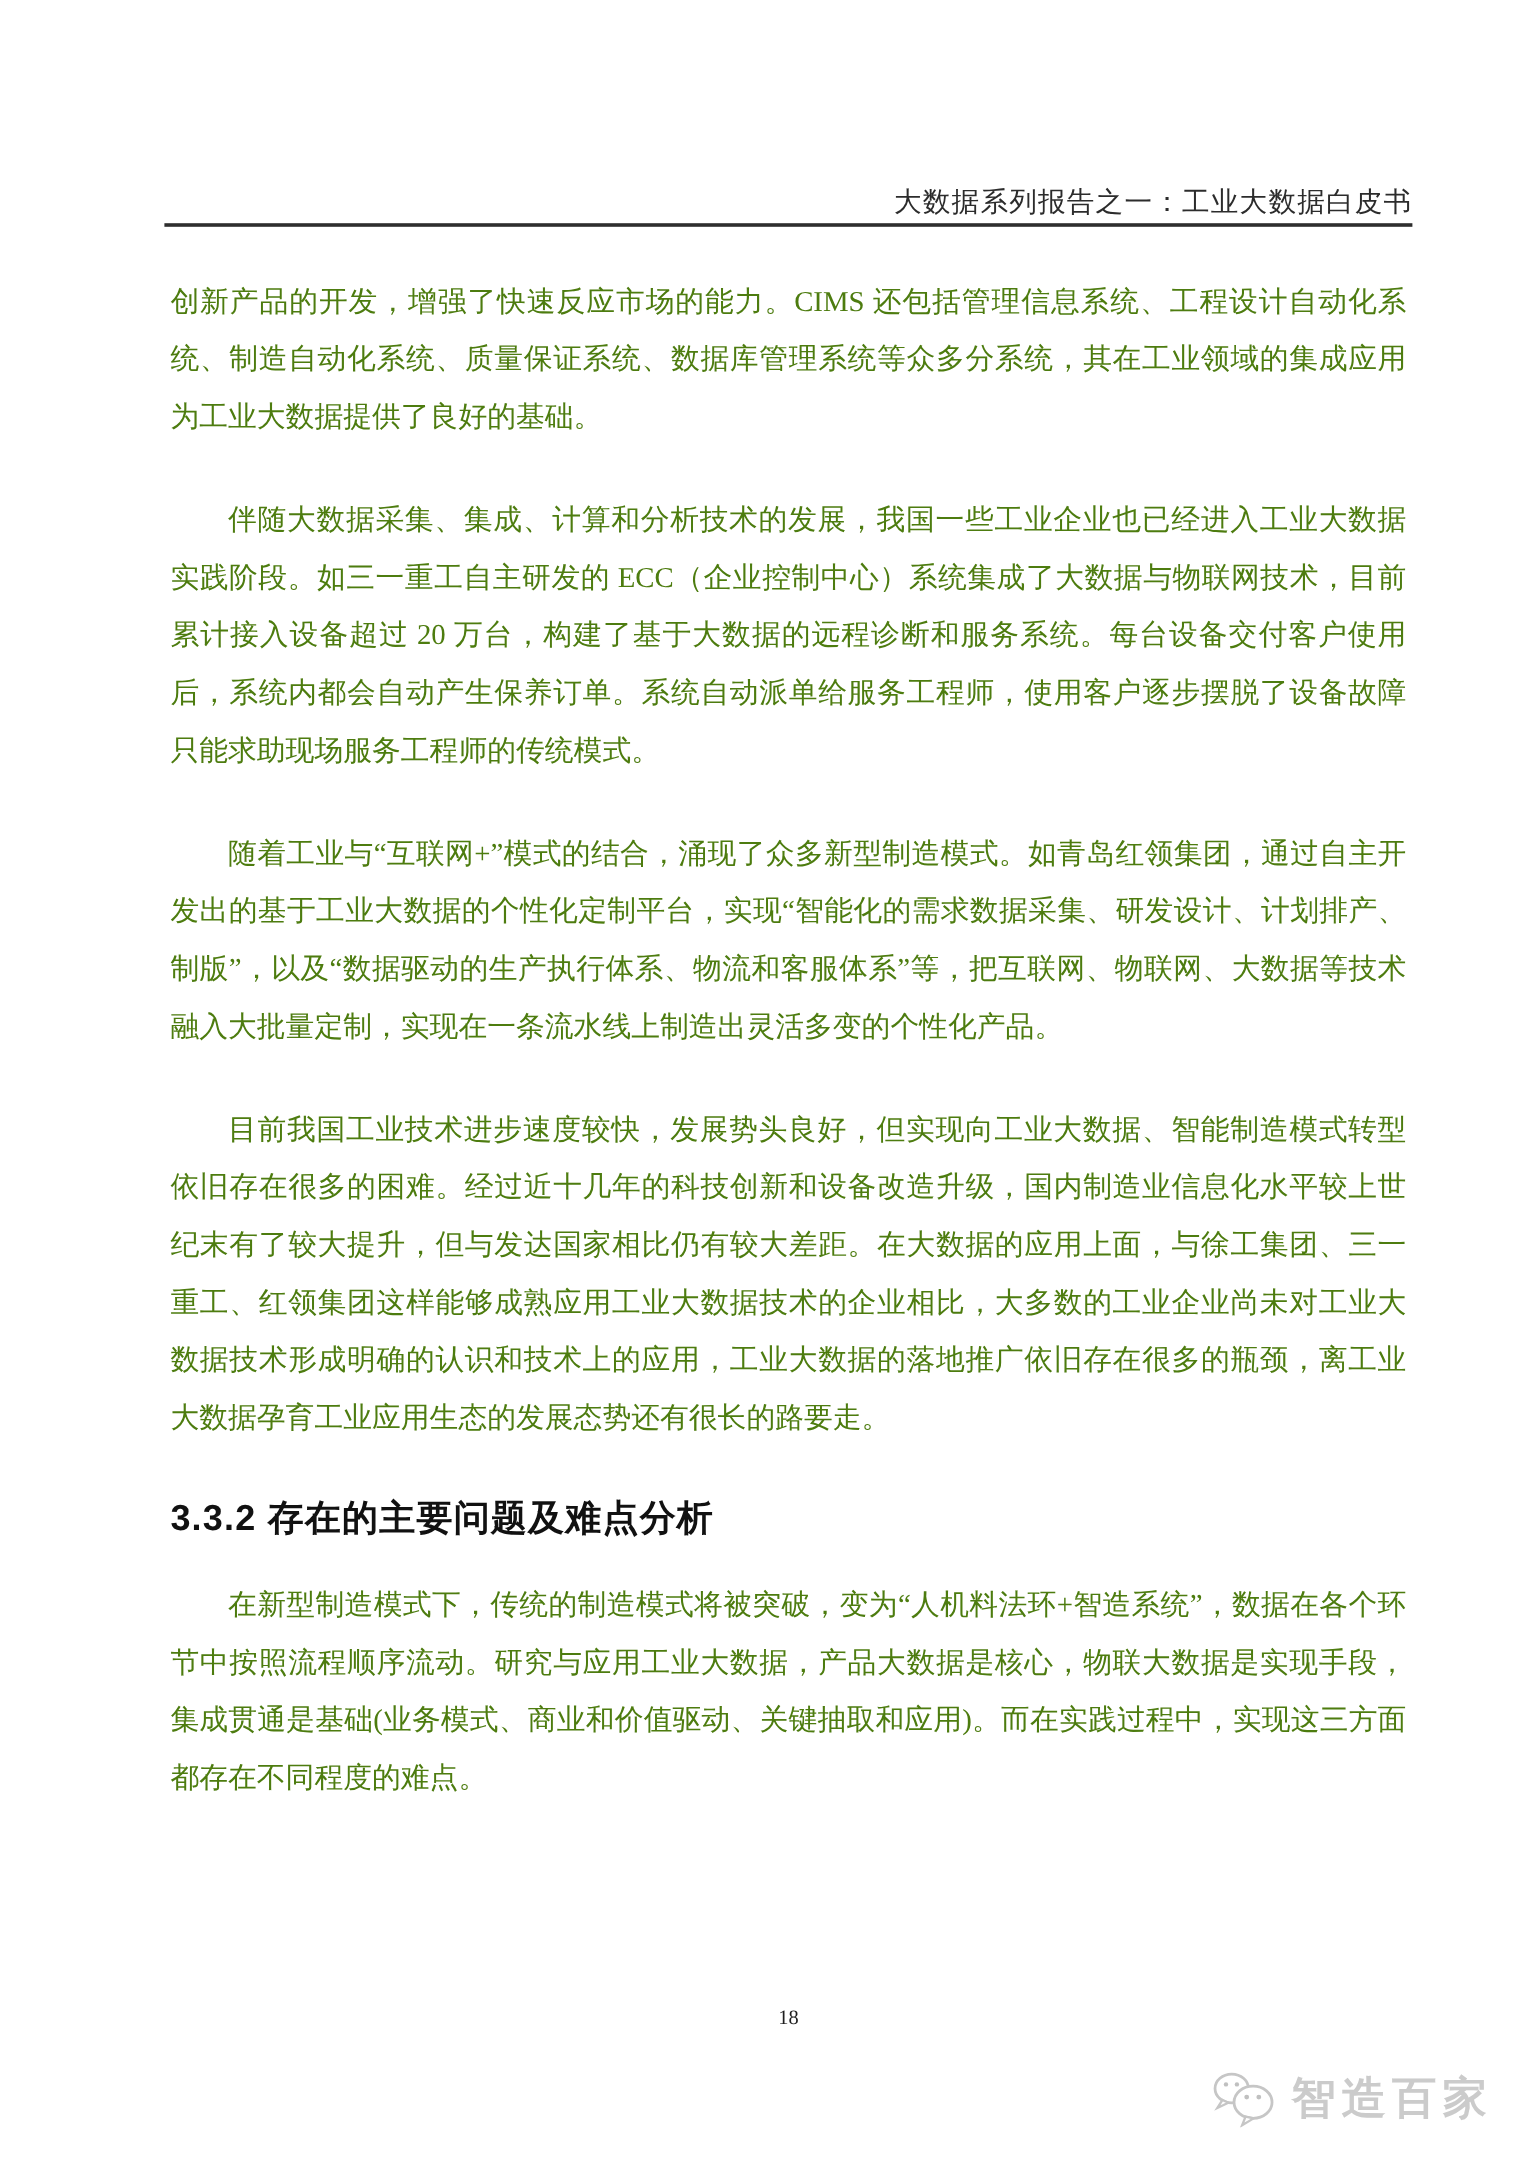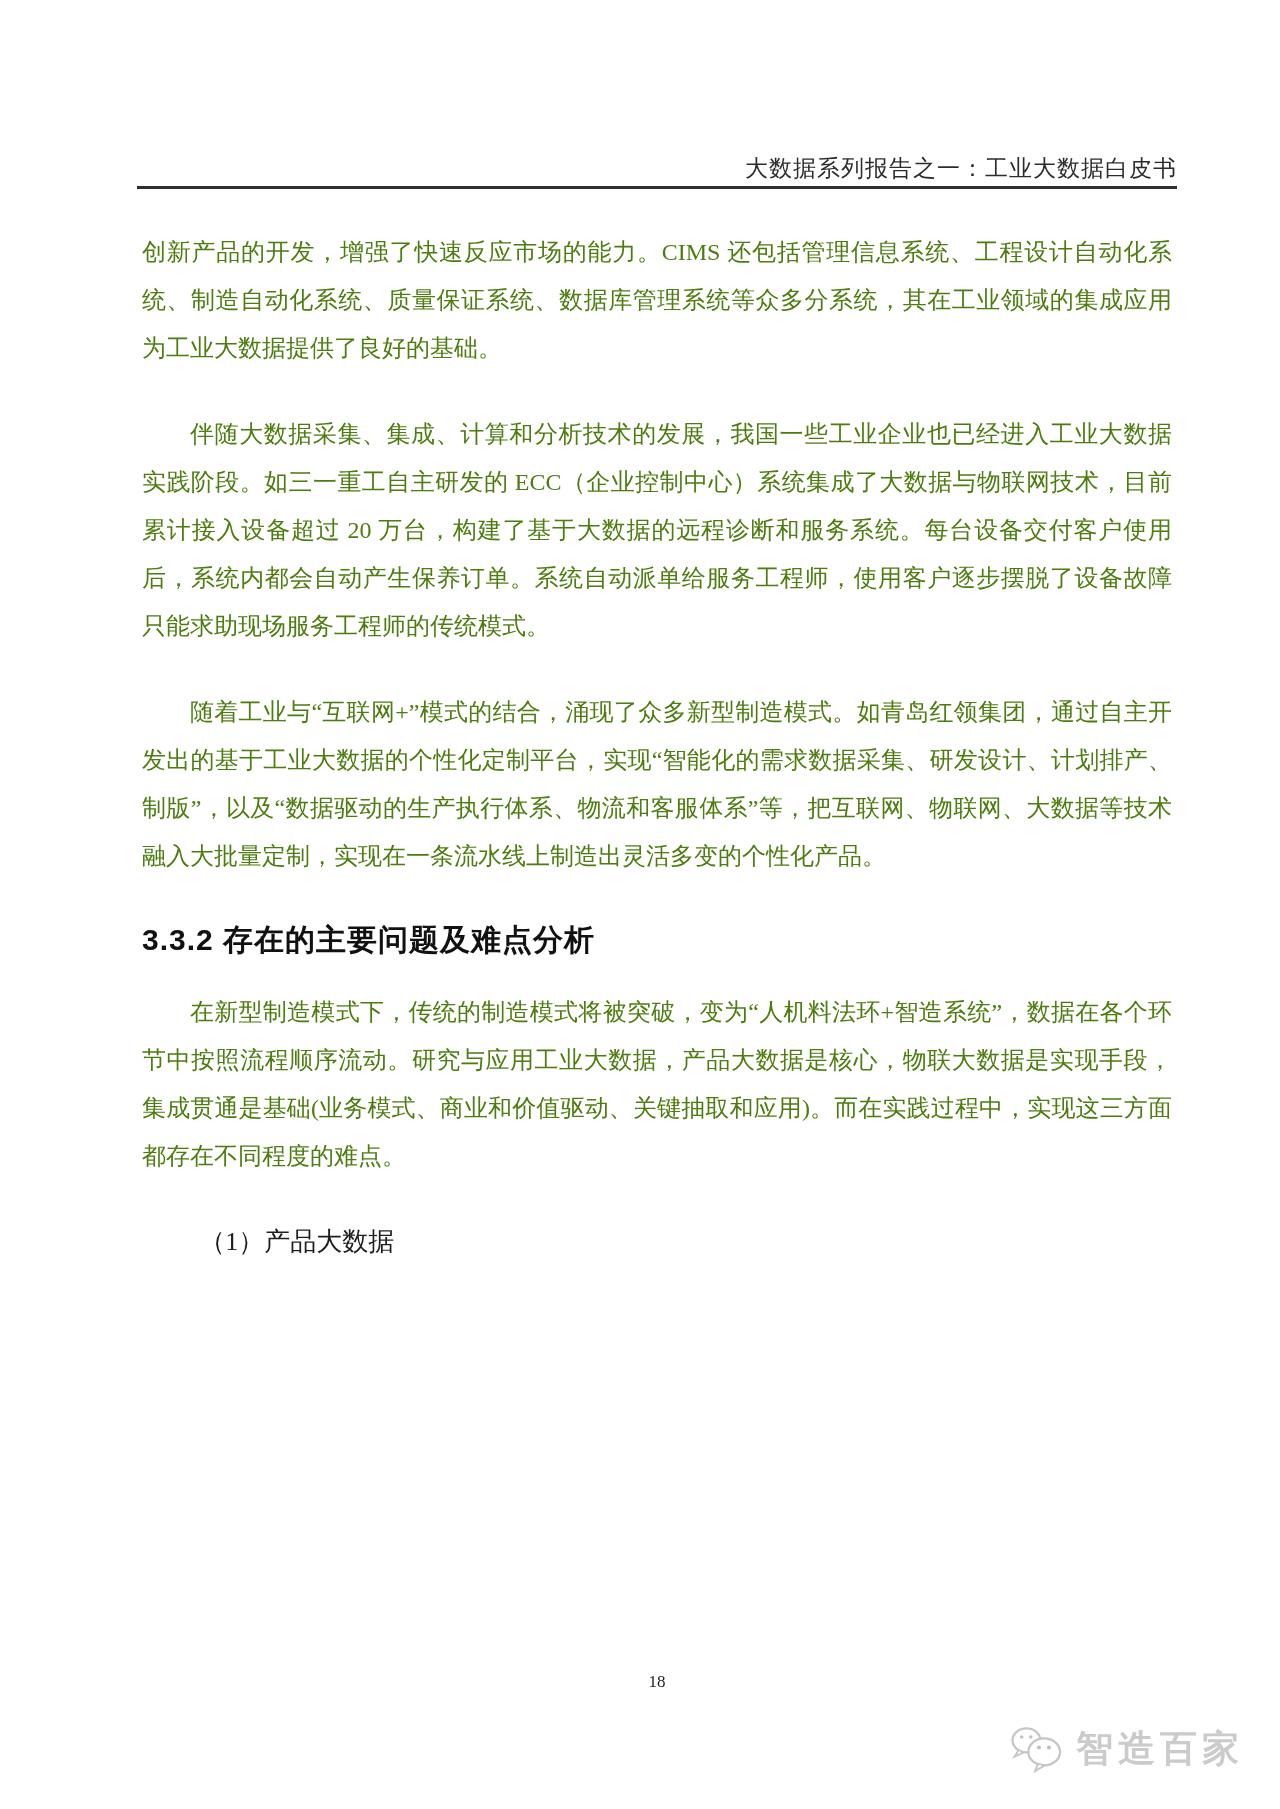--- a/index.html
+++ b/index.html
@@ -109,26 +109,26 @@
   <div class="header-rule"></div>
 
   <div class="content">
 
     <p class="par no-indent">创新产品的开发，增强了快速反应市场的能力。CIMS 还包括管理信息系统、工程设计自动化系统、制造自动化系统、质量保证系统、数据库管理系统等众多分系统，其在工业领域的集成应用为工业大数据提供了良好的基础。</p>
 
     <p class="par">伴随大数据采集、集成、计算和分析技术的发展，我国一些工业企业也已经进入工业大数据实践阶段。如三一重工自主研发的 ECC（企业控制中心）系统集成了大数据与物联网技术，目前累计接入设备超过 20 万台，构建了基于大数据的远程诊断和服务系统。每台设备交付客户使用后，系统内都会自动产生保养订单。系统自动派单给服务工程师，使用客户逐步摆脱了设备故障只能求助现场服务工程师的传统模式。</p>
 
     <p class="par">随着工业与“互联网+”模式的结合，涌现了众多新型制造模式。如青岛红领集团，通过自主开发出的基于工业大数据的个性化定制平台，实现“智能化的需求数据采集、研发设计、计划排产、制版”，以及“数据驱动的生产执行体系、物流和客服体系”等，把互联网、物联网、大数据等技术融入大批量定制，实现在一条流水线上制造出灵活多变的个性化产品。</p>
 
+    <p class="par">目前我国工业技术进步速度较快，发展势头良好，但实现向工业大数据、智能制造模式转型依旧存在很多的困难。经过近十几年的科技创新和设备改造升级，国内制造业信息化水平较上世纪末有了较大提升，但与发达国家相比仍有较大差距。在大数据的应用上面，与徐工集团、三一重工、红领集团这样能够成熟应用工业大数据技术的企业相比，大多数的工业企业尚未对工业大数据技术形成明确的认识和技术上的应用，工业大数据的落地推广依旧存在很多的瓶颈，离工业大数据孕育工业应用生态的发展态势还有很长的路要走。</p>
 
     <h2 class="section-heading">3.3.2 存在的主要问题及难点分析</h2>
 
     <p class="par">在新型制造模式下，传统的制造模式将被突破，变为“人机料法环+智造系统”，数据在各个环节中按照流程顺序流动。研究与应用工业大数据，产品大数据是核心，物联大数据是实现手段，集成贯通是基础(业务模式、商业和价值驱动、关键抽取和应用)。而在实践过程中，实现这三方面都存在不同程度的难点。</p>
 
-    <p class="list-item">（1）产品大数据</p>
 
   </div>
 
   <div class="page-number">18</div>
 
   <div class="watermark">
     <svg class="wm-icon" width="58" height="48" viewBox="0 0 60 50">
 
       <ellipse cx="19" cy="16" rx="14.5" ry="12.5" fill="#ffffff" stroke="#c6c6c6" stroke-width="2.4"></ellipse>
       <path d="M 11 26 L 6.5 33 L 16 28.5 Z" fill="#ffffff" stroke="#c6c6c6" stroke-width="2"></path>

